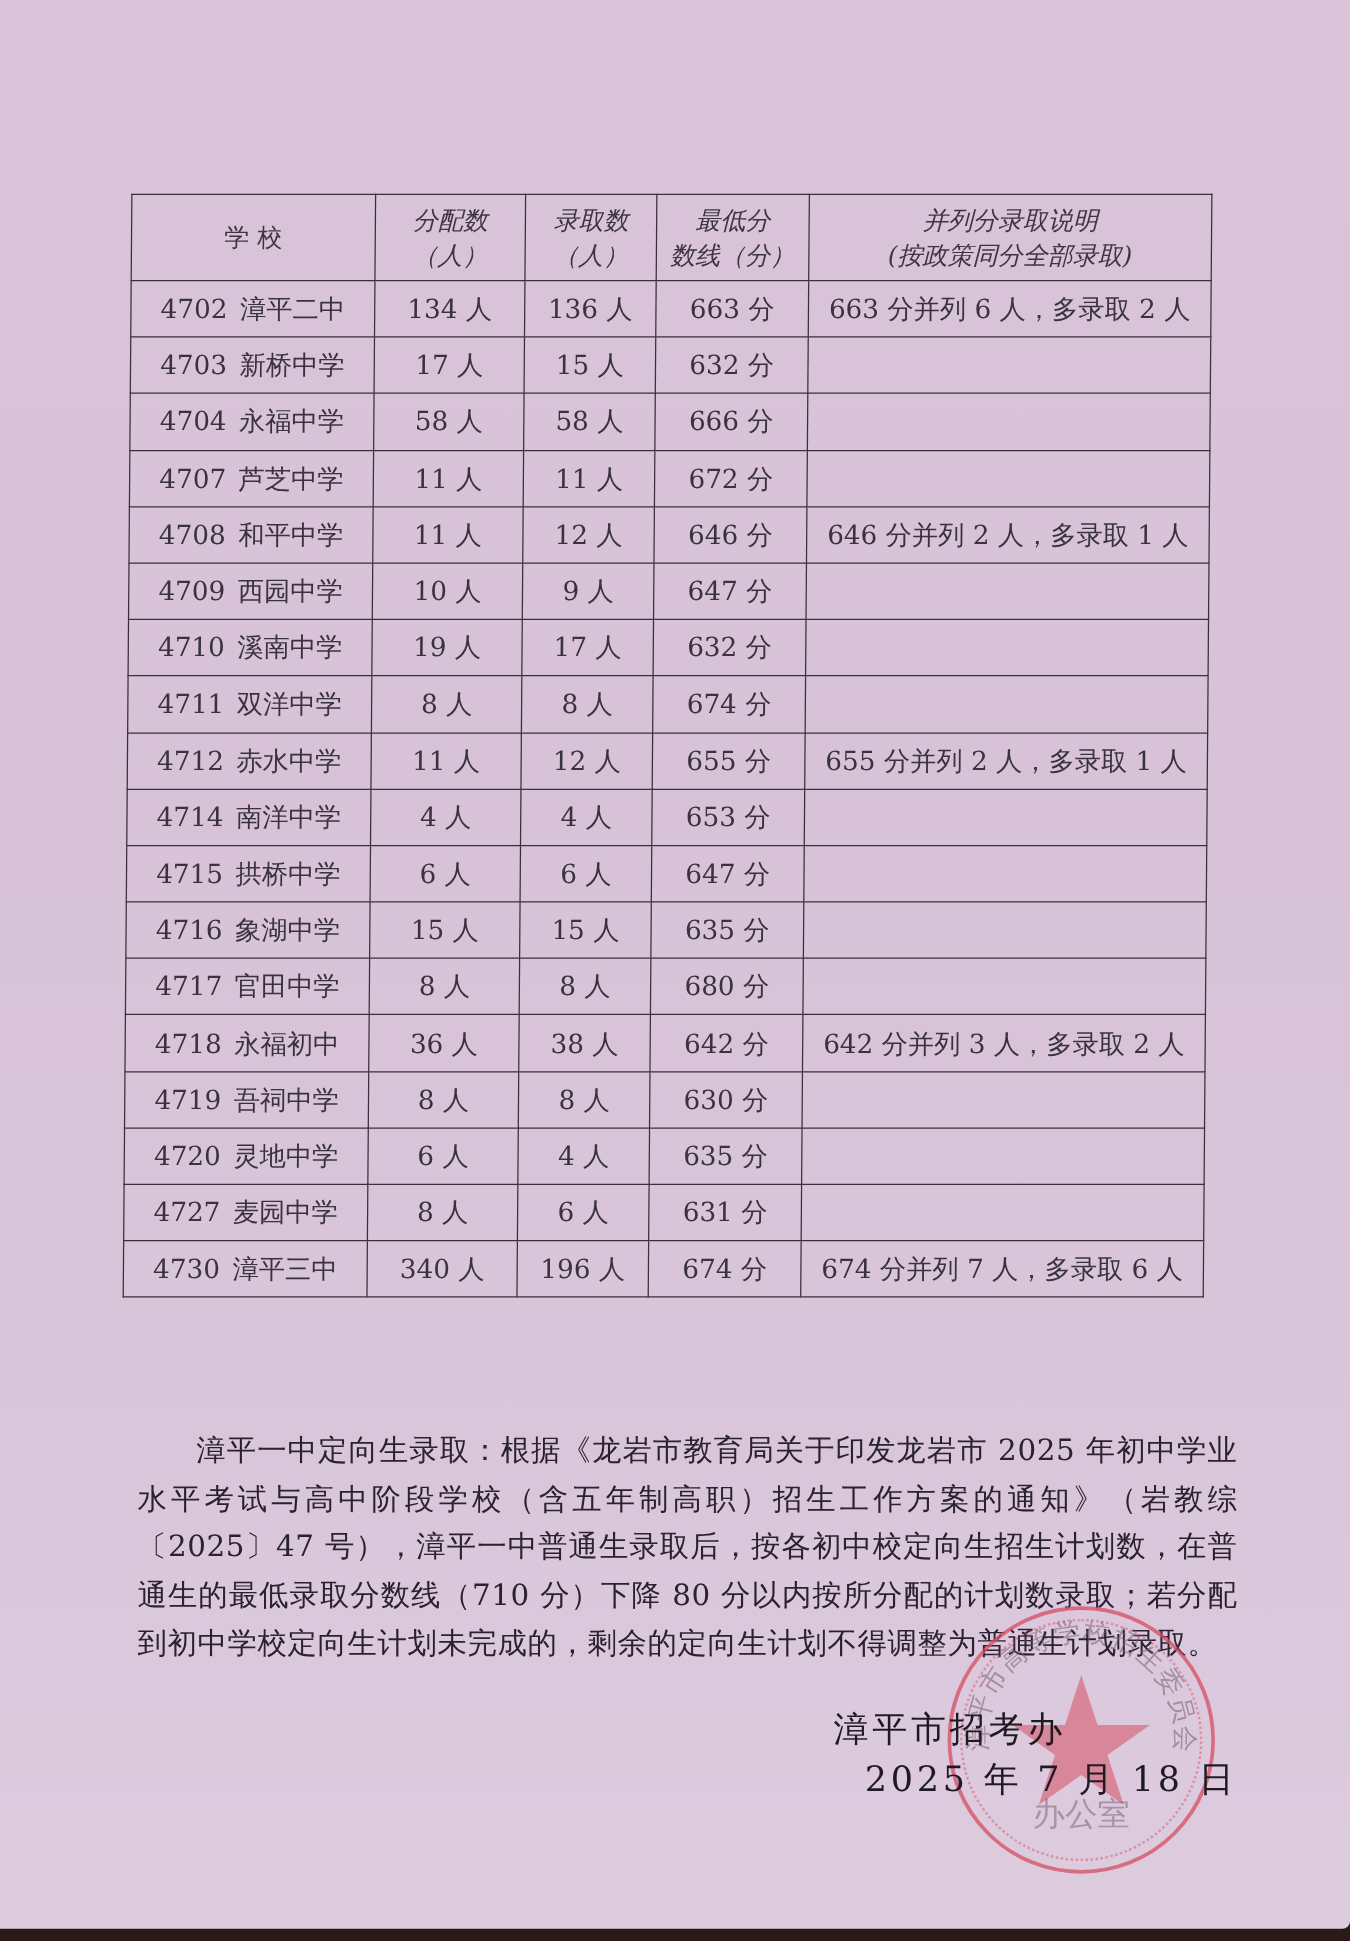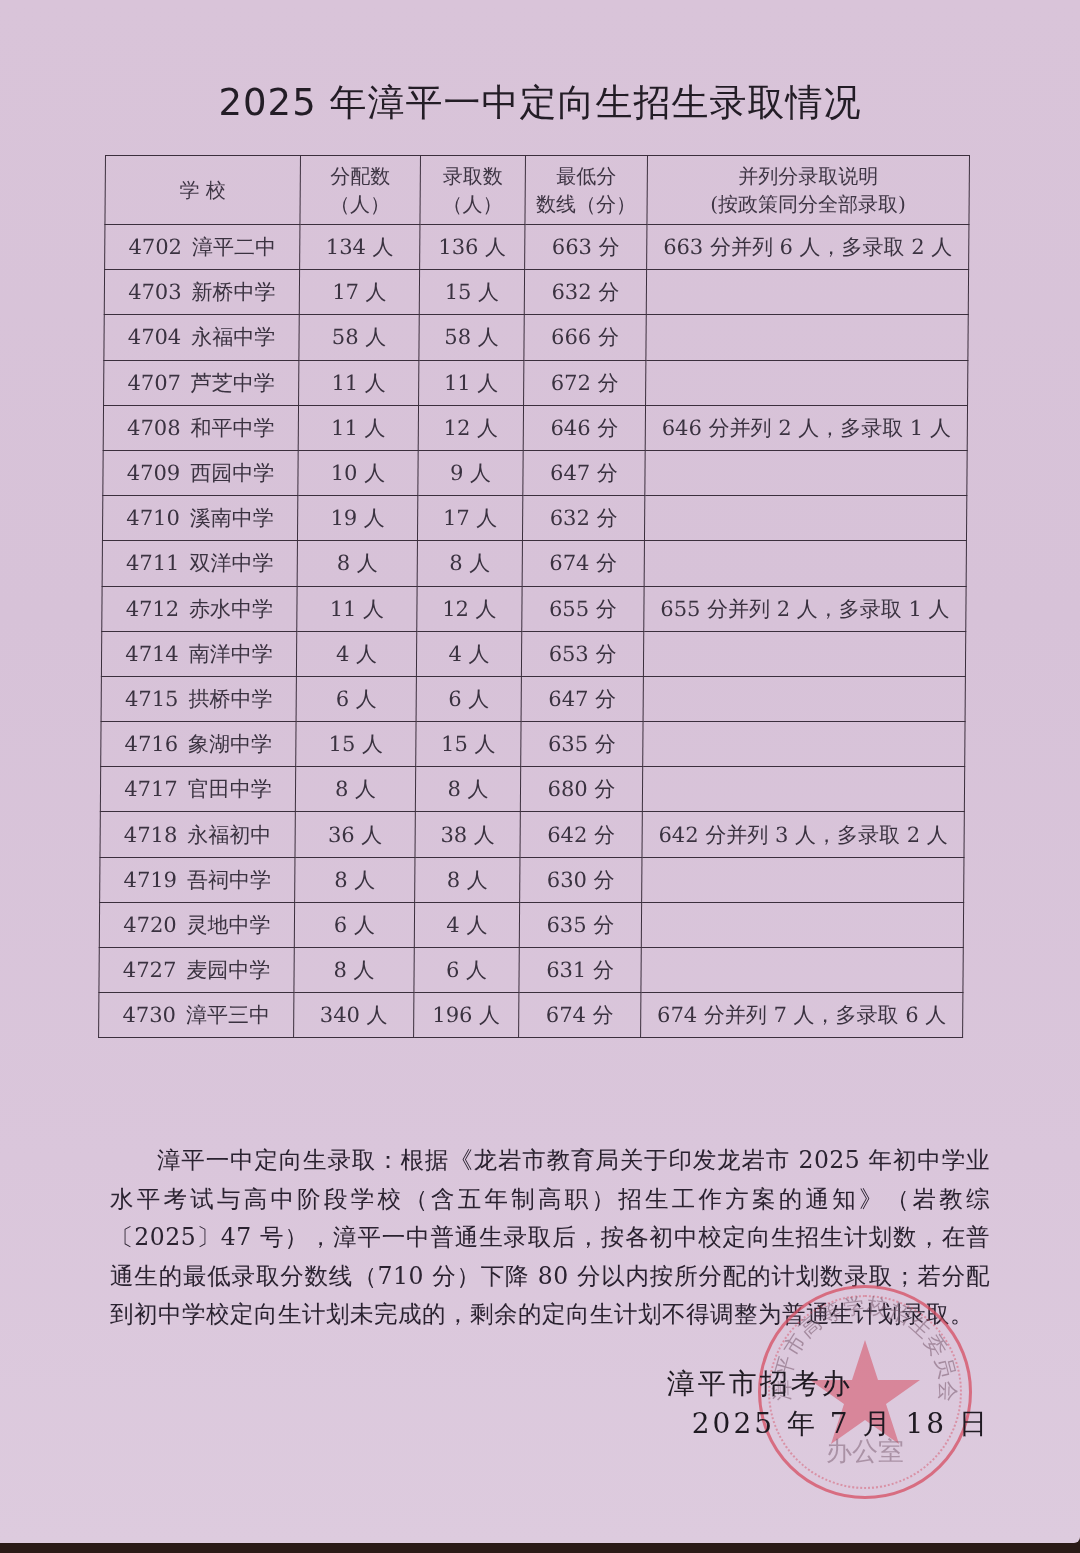--- a/index.html
+++ b/index.html
@@ -57,21 +57,21 @@
       color: #3e3544;
     }
     table.main td { height: 44.2px; }
     .col-school { width: 195px; }
     .col-alloc { width: 120px; }
     .col-admit { width: 105px; }
     .col-min { width: 122px; }
     .col-note { width: 322px; }
     .school-code { margin-right: 10px; }
     td.note { text-align: left; padding-left: 12px; }
-    .hdr-line { display: block; }
+    .hdr-line { display: block; font-style: italic; }
     .para {
       position: absolute;
       left: 110px;
       top: 1141px;
       width: 880px;
       font-size: 23.5px;
       line-height: 38.5px;
       color: #2a2230;
       letter-spacing: 0.5px;
       text-align: justify;
@@ -105,21 +105,20 @@
       letter-spacing: 3px;
     }
     .sign .sign-org { display: block; padding-right: 8px; }
     .sign .sign-date { display: block; margin-right: -40px; margin-left: 25px; }
   </style>
 </head>
 <body>
 
 <div class="paper">
 
-  <div class="title">2025 年漳平一中定向生招生录取情况</div>
 
   <table class="main">
     <colgroup>
       <col class="col-school">
         <col class="col-alloc">
         <col class="col-admit">
         <col class="col-min">
         <col class="col-note">
     </colgroup>
     <thead>

